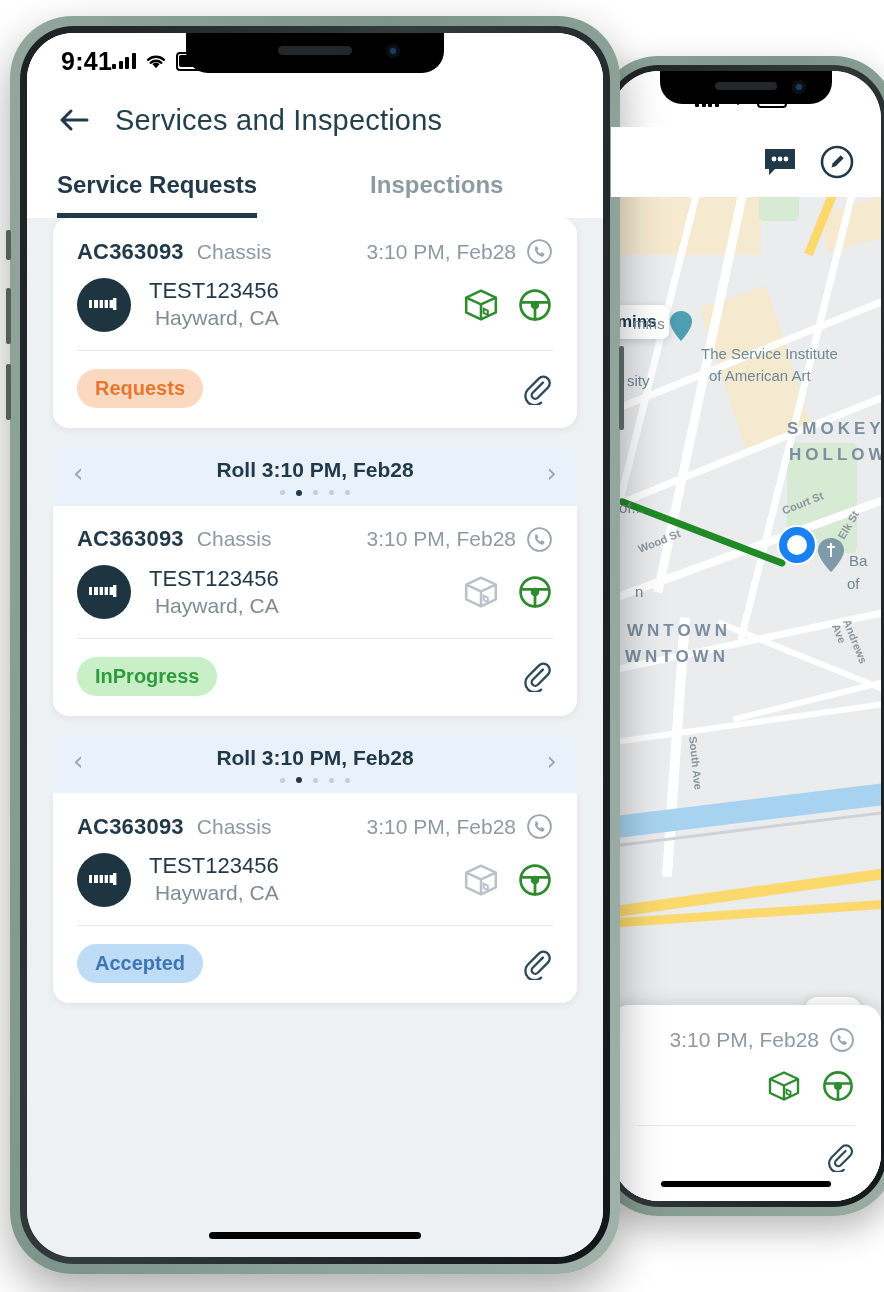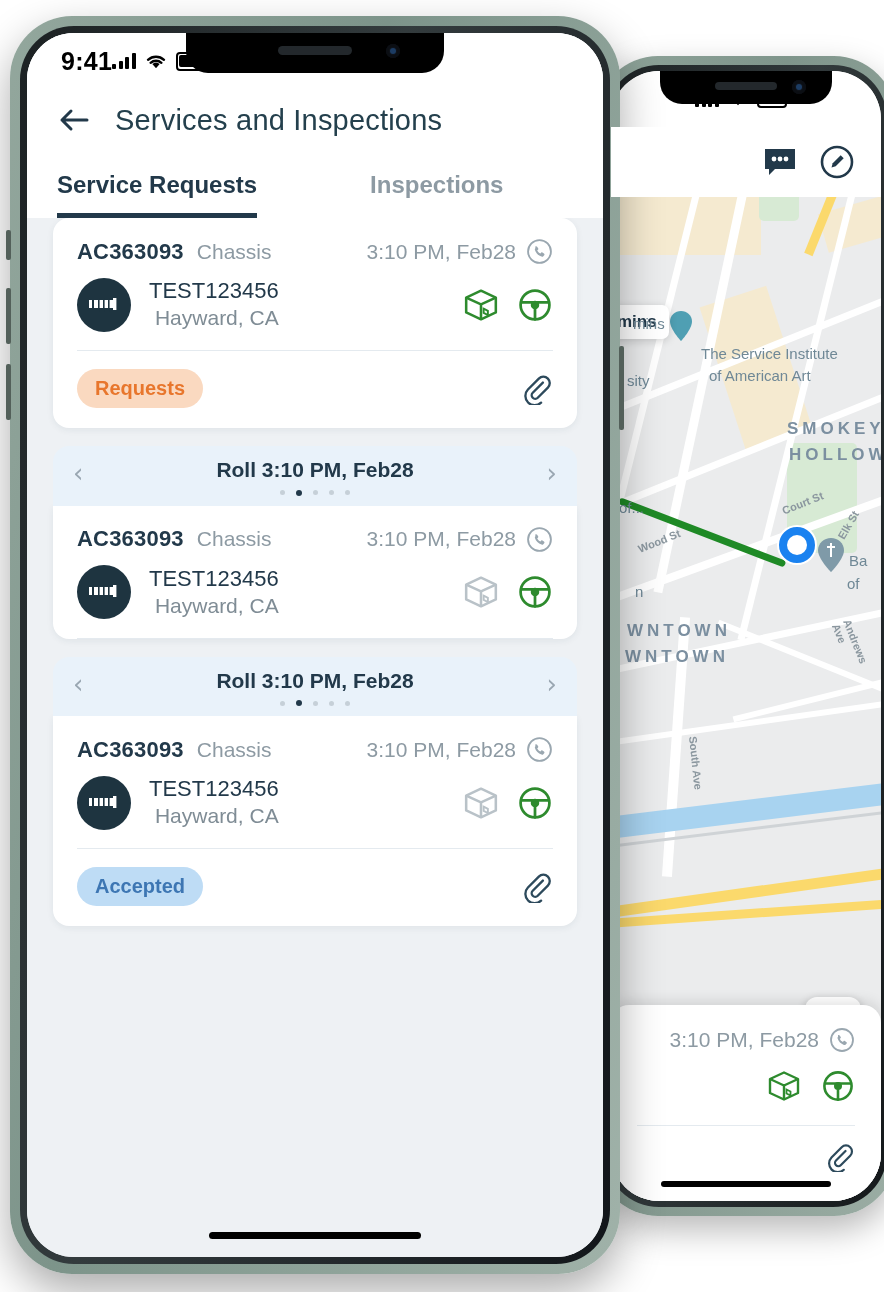--- a/index.html
+++ b/index.html
@@ -446,20 +446,26 @@
     <path d="M19.5 20.5l4 2v4l-4-2z" fill="none" stroke="#b9c2c8" stroke-width="1.8"></path>
                   </svg>
                   <svg width="36" height="36" viewBox="0 0 34 34">
     <circle cx="17" cy="17" r="13.6" fill="none" stroke="#2e8b2e" stroke-width="2.6"></circle>
     <circle cx="17" cy="17" r="4" fill="#2e8b2e"></circle>
     <path d="M17 21v9.5M4.4 14.5h25.2" stroke="#2e8b2e" stroke-width="2.6" stroke-linecap="round"></path>
                   </svg>
        </div>
      </div>
      <div class="sep"></div>
+     <div class="crow3">
+       <span class="pill" style="background:#c9efc6;color:#2e9b3f;">InProgress</span>
+       <svg width="32" height="32" viewBox="0 0 30 30">
+  <path d="M20.5 9 11 18.5a3.3 3.3 0 0 0 4.7 4.7l9.5-9.5a6 6 0 0 0-8.5-8.5L6.5 15.5a8.7 8.7 0 0 0 12.3 12.3" fill="none" stroke="#2d4a5c" stroke-width="2.2" stroke-linecap="round"></path>
+                </svg>
+     </div>
             </div>
             <div class="roll">
               <span class="arrow l">‹</span>
        <span class="arrow r">›</span>
        <div class="roll-title">Roll 3:10 PM, Feb28</div>
        <div class="dots">
                 <i class=""></i>
                 <i class="on"></i>
                 <i class=""></i>
                 <i class=""></i>

